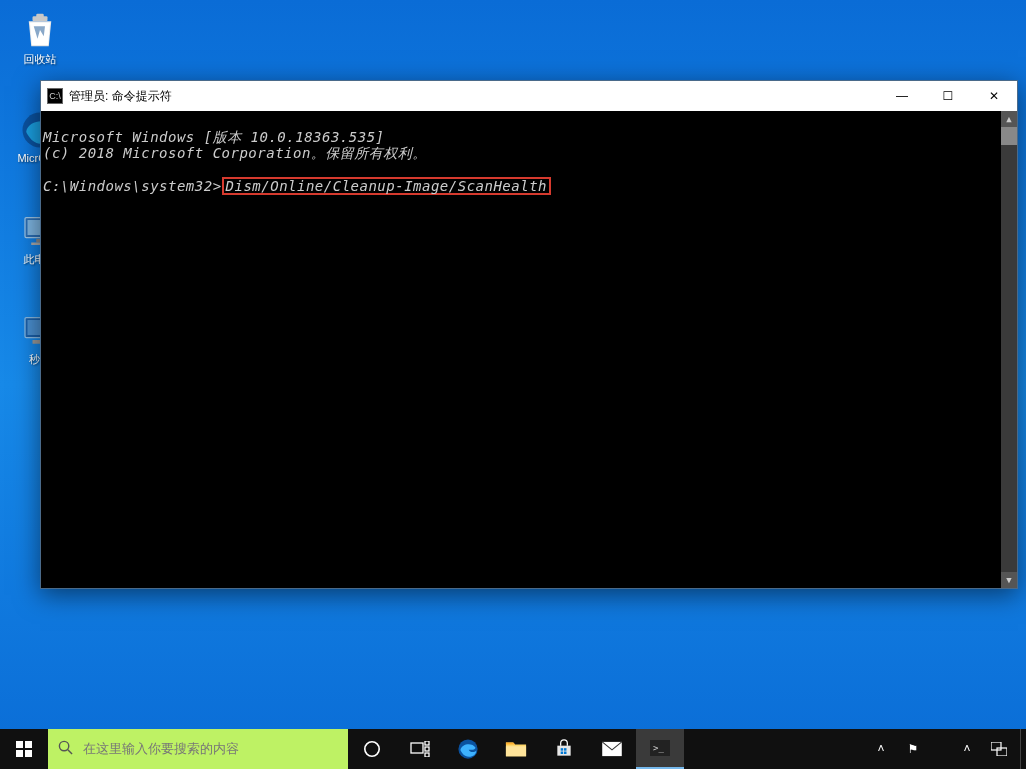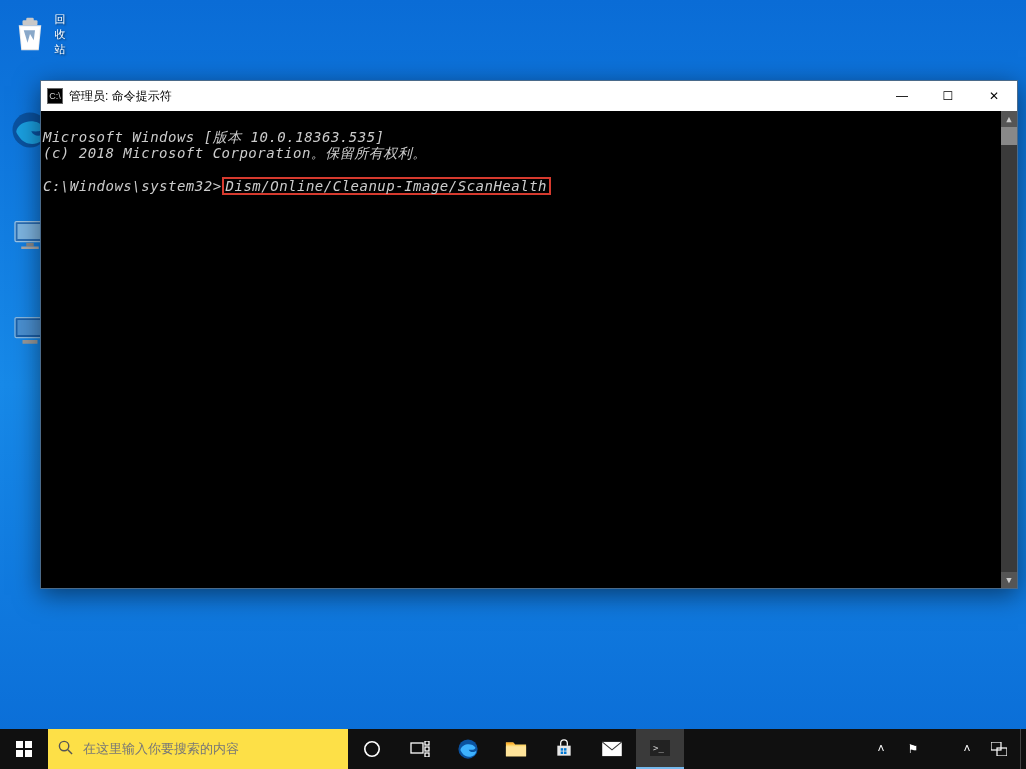--- a/index.html
+++ b/index.html
@@ -1,21 +1,21 @@
 <!DOCTYPE html>
 <html><head>
 <meta charset="utf-8">
 <style>
   * { margin: 0; padding: 0; box-sizing: border-box; }
   html, body { width: 1026px; height: 769px; overflow: hidden; font-family: "Segoe UI", "Microsoft YaHei", sans-serif; }
   body { background: linear-gradient(180deg, #0a6cd6 0%, #1789e8 50%, #0a6cd6 100%); position: relative; }
 
   
   .desktop { position: absolute; inset: 0; }
-  .desktop-icon { position: absolute; display: flex; flex-direction: row; align-items: center; width: 60px; cursor: pointer; }
+  .desktop-icon { position: absolute; display: flex; flex-direction: column; align-items: center; width: 60px; cursor: pointer; }
   .desktop-icon .icon-img { width: 40px; height: 40px; display: flex; align-items: center; justify-content: center; }
   .desktop-icon .icon-label { color: #fff; font-size: 11px; text-align: center; margin-top: 2px; text-shadow: 1px 1px 2px rgba(0,0,0,.6); }
 
   
   .cmd-window { position: absolute; left: 40px; top: 80px; width: 978px; height: 509px; background: #fff; border: 1px solid #4a6a8a; box-shadow: 0 6px 24px rgba(0,0,0,.5); }
   .titlebar { height: 30px; background: #fff; display: flex; align-items: center; padding-left: 6px; }
   .titlebar .title-icon { width: 16px; height: 16px; background: #000; border: 1px solid #666; margin-right: 6px; display:flex;align-items:center;justify-content:center;}
   .titlebar .title-icon span{color:#ccc;font-size:9px;line-height:1;}
   .titlebar .title-text { font-size: 12px; color: #000000; flex:1; }
   .titlebar .win-controls { display: flex; height: 100%; }
@@ -29,21 +29,21 @@
   .scrollbar .sb-btn { width:16px; height:16px; background:#555; display:flex;align-items:center;justify-content:center;color:#ccc;font-size:9px;}
   .scrollbar .sb-btn.top{position:absolute;top:0;}
   .scrollbar .sb-btn.bot{position:absolute;bottom:0;}
   .scrollbar .thumb{position:absolute;top:16px;left:0;width:16px;height:18px;background:#888;}
 
   
   .taskbar { position: absolute; left:0; right:0; bottom:0; height: 40px; background: #101010; display:flex; align-items:stretch; }
   .task-btn { width: 48px; display:flex; align-items:center; justify-content:center; color:#fff; cursor:pointer; }
   .task-btn.active{ background:#3a3a3a; border-bottom:2px solid #76b9ed;}
   .start-btn svg { width: 16px; height:16px; fill:#fff;}
-  .search-box { flex:0 0 300px; background:#fde047; display:flex; align-items:center; padding:0 10px; gap:10px; cursor:text;}
+  .search-box { flex:0 0 300px; background:#bef264; display:flex; align-items:center; padding:0 10px; gap:10px; cursor:text;}
   .search-box .search-icon { color:#555; font-size:15px;}
   .search-box .search-text { color:#777; font-size:13px;}
   .tray { margin-left:auto; display:flex; align-items:center; gap:2px; padding-right:6px;}
   .tray .tray-item { width:30px; height:40px; display:flex;align-items:center;justify-content:center;color:#fff;font-size:12px;cursor:pointer;}
   .show-desktop{width:6px;height:40px;border-left:1px solid #444;cursor:pointer;}
   .folder-icon svg{width:22px;height:22px;}
 </style>
 </head>
 <body>
 

